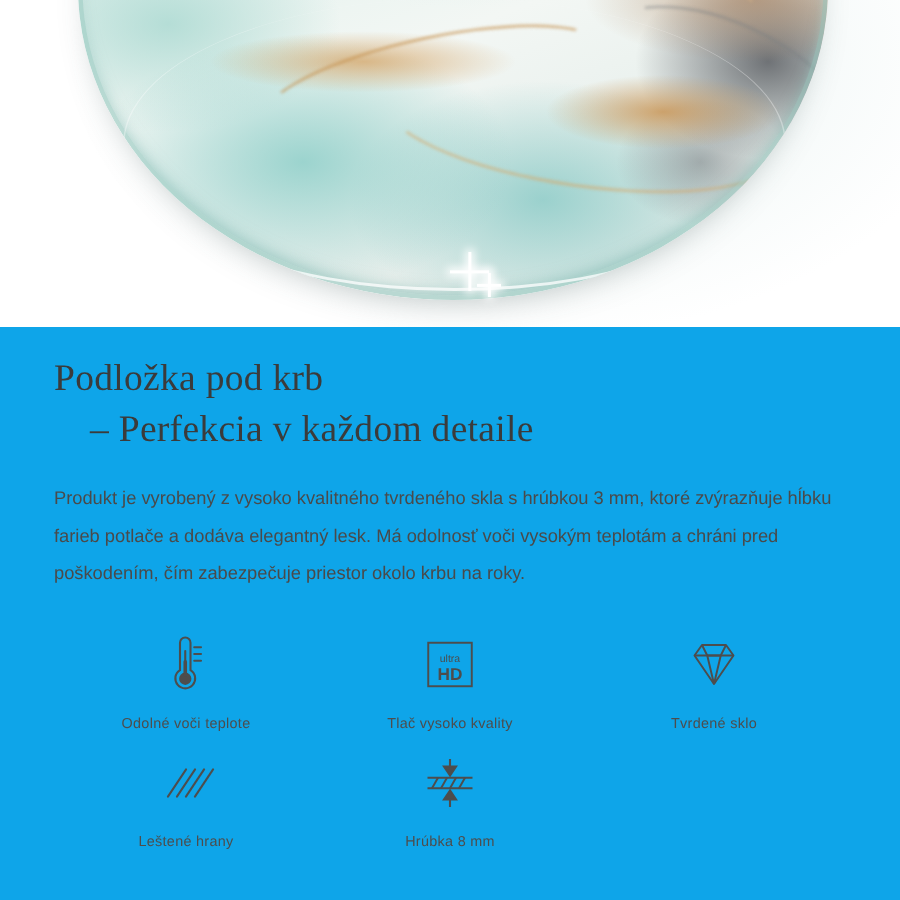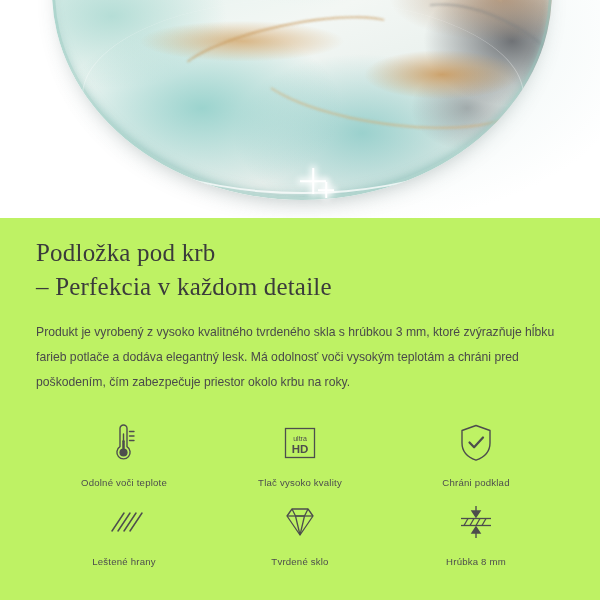--- a/index.html
+++ b/index.html
@@ -11,21 +11,21 @@
     height: 600px;
     background: #ffffff;
     font-family: "Liberation Sans", sans-serif;
     overflow: hidden;
   }
 
   .page {
     position: relative;
     width: 600px;
     height: 600px;
-    background: #bef264;
+    background: #0ea5e9;
     overflow: hidden;
   }
 
   
   .hero {
     position: relative;
     width: 600px;
     height: 218px;
     overflow: hidden;
     background: #ffffff;
@@ -163,21 +163,21 @@
   }
   .headline {
     font-family: "Liberation Serif", serif;
     font-size: 25px;
     line-height: 1.35;
     color: #3b3b3b;
     font-weight: 400;
     margin: 0 0 16px 0;
     letter-spacing: 0.2px;
   }
-  .headline .line2 { display: block; }
+  .headline .line2 { display: block; margin-left: 24px; }
 
   .paragraph {
     font-size: 12.2px;
     line-height: 2.05;
     color: #4a4a4a;
     margin: 0;
     max-width: 534px;
   }
 
   
@@ -260,61 +260,52 @@
         <div class="feature-icon">
           <svg width="40" height="40" viewBox="0 0 40 40">
             <rect x="5.5" y="5.5" width="29" height="29" fill="none" stroke="#4d4d4d" stroke-width="1.3"></rect>
             <text x="20" y="18" text-anchor="middle" font-family="Liberation Sans, sans-serif" font-size="7" fill="#4d4d4d">ultra</text>
             <text x="20" y="30" text-anchor="middle" font-family="Liberation Sans, sans-serif" font-size="11.5" font-weight="bold" fill="#4d4d4d">HD</text>
           </svg>
         </div>
         <div class="feature-label">Tlač vysoko kvality</div>
       </div>
 
-      <div class="feature">
-        <div class="feature-icon">
-          <svg width="38" height="42" viewBox="0 0 38 42">
-            <path d="M19 3.5 L33 8.5 V21 c0 9-6.6 14.6-14 17.2C11.6 35.6 5 30 5 21 V8.5 Z" fill="none" stroke="#4d4d4d" stroke-width="1.4" stroke-linejoin="round"></path>
-            <path d="M12.5 20.5 l4.6 4.8 L26 15.5" fill="none" stroke="#4d4d4d" stroke-width="2.2" stroke-linecap="round" stroke-linejoin="round"></path>
-          </svg>
-        </div>
-        <div class="feature-label">Chráni podklad</div>
-      </div>
-
-      <div class="feature">
-        <div class="feature-icon">
-          <svg width="40" height="34" viewBox="0 0 40 34">
-            <g stroke="#4d4d4d" stroke-width="1.5" stroke-linecap="round">
-              <line x1="8" y1="26" x2="20" y2="8"></line>
-              <line x1="14" y1="26" x2="26" y2="8"></line>
-              <line x1="20" y1="26" x2="32" y2="8"></line>
-              <line x1="26" y1="26" x2="38" y2="8"></line>
-            </g>
-          </svg>
-        </div>
-        <div class="feature-label">Leštené hrany</div>
-      </div>
 
       <div class="feature">
         <div class="feature-icon">
           <svg width="42" height="36" viewBox="0 0 42 36">
             <g fill="none" stroke="#4d4d4d" stroke-width="1.3" stroke-linejoin="round">
               <path d="M8 12 L13 5 H29 L34 12 L21 31 Z"></path>
               <path d="M8 12 H34"></path>
               <path d="M13 5 L16.5 12 L21 31"></path>
               <path d="M29 5 L25.5 12 L21 31"></path>
               <path d="M16.5 12 H25.5"></path>
             </g>
           </svg>
         </div>
         <div class="feature-label">Tvrdené sklo</div>
       </div>
 
       <div class="feature">
         <div class="feature-icon">
+          <svg width="40" height="34" viewBox="0 0 40 34">
+            <g stroke="#4d4d4d" stroke-width="1.5" stroke-linecap="round">
+              <line x1="8" y1="26" x2="20" y2="8"></line>
+              <line x1="14" y1="26" x2="26" y2="8"></line>
+              <line x1="20" y1="26" x2="32" y2="8"></line>
+              <line x1="26" y1="26" x2="38" y2="8"></line>
+            </g>
+          </svg>
+        </div>
+        <div class="feature-label">Leštené hrany</div>
+      </div>
+
+      <div class="feature">
+        <div class="feature-icon">
           <svg width="44" height="40" viewBox="0 0 44 40">
             <g stroke="#4d4d4d" stroke-width="1.4" fill="#4d4d4d">
               <line x1="22" y1="4" x2="22" y2="12"></line>
               <polygon points="22,15 18,9 26,9"></polygon>
               <line x1="22" y1="36" x2="22" y2="28"></line>
               <polygon points="22,25 18,31 26,31"></polygon>
             </g>
             <g stroke="#4d4d4d" stroke-width="1.3">
               <line x1="7" y1="16.5" x2="37" y2="16.5"></line>
               <line x1="7" y1="23.5" x2="37" y2="23.5"></line>

